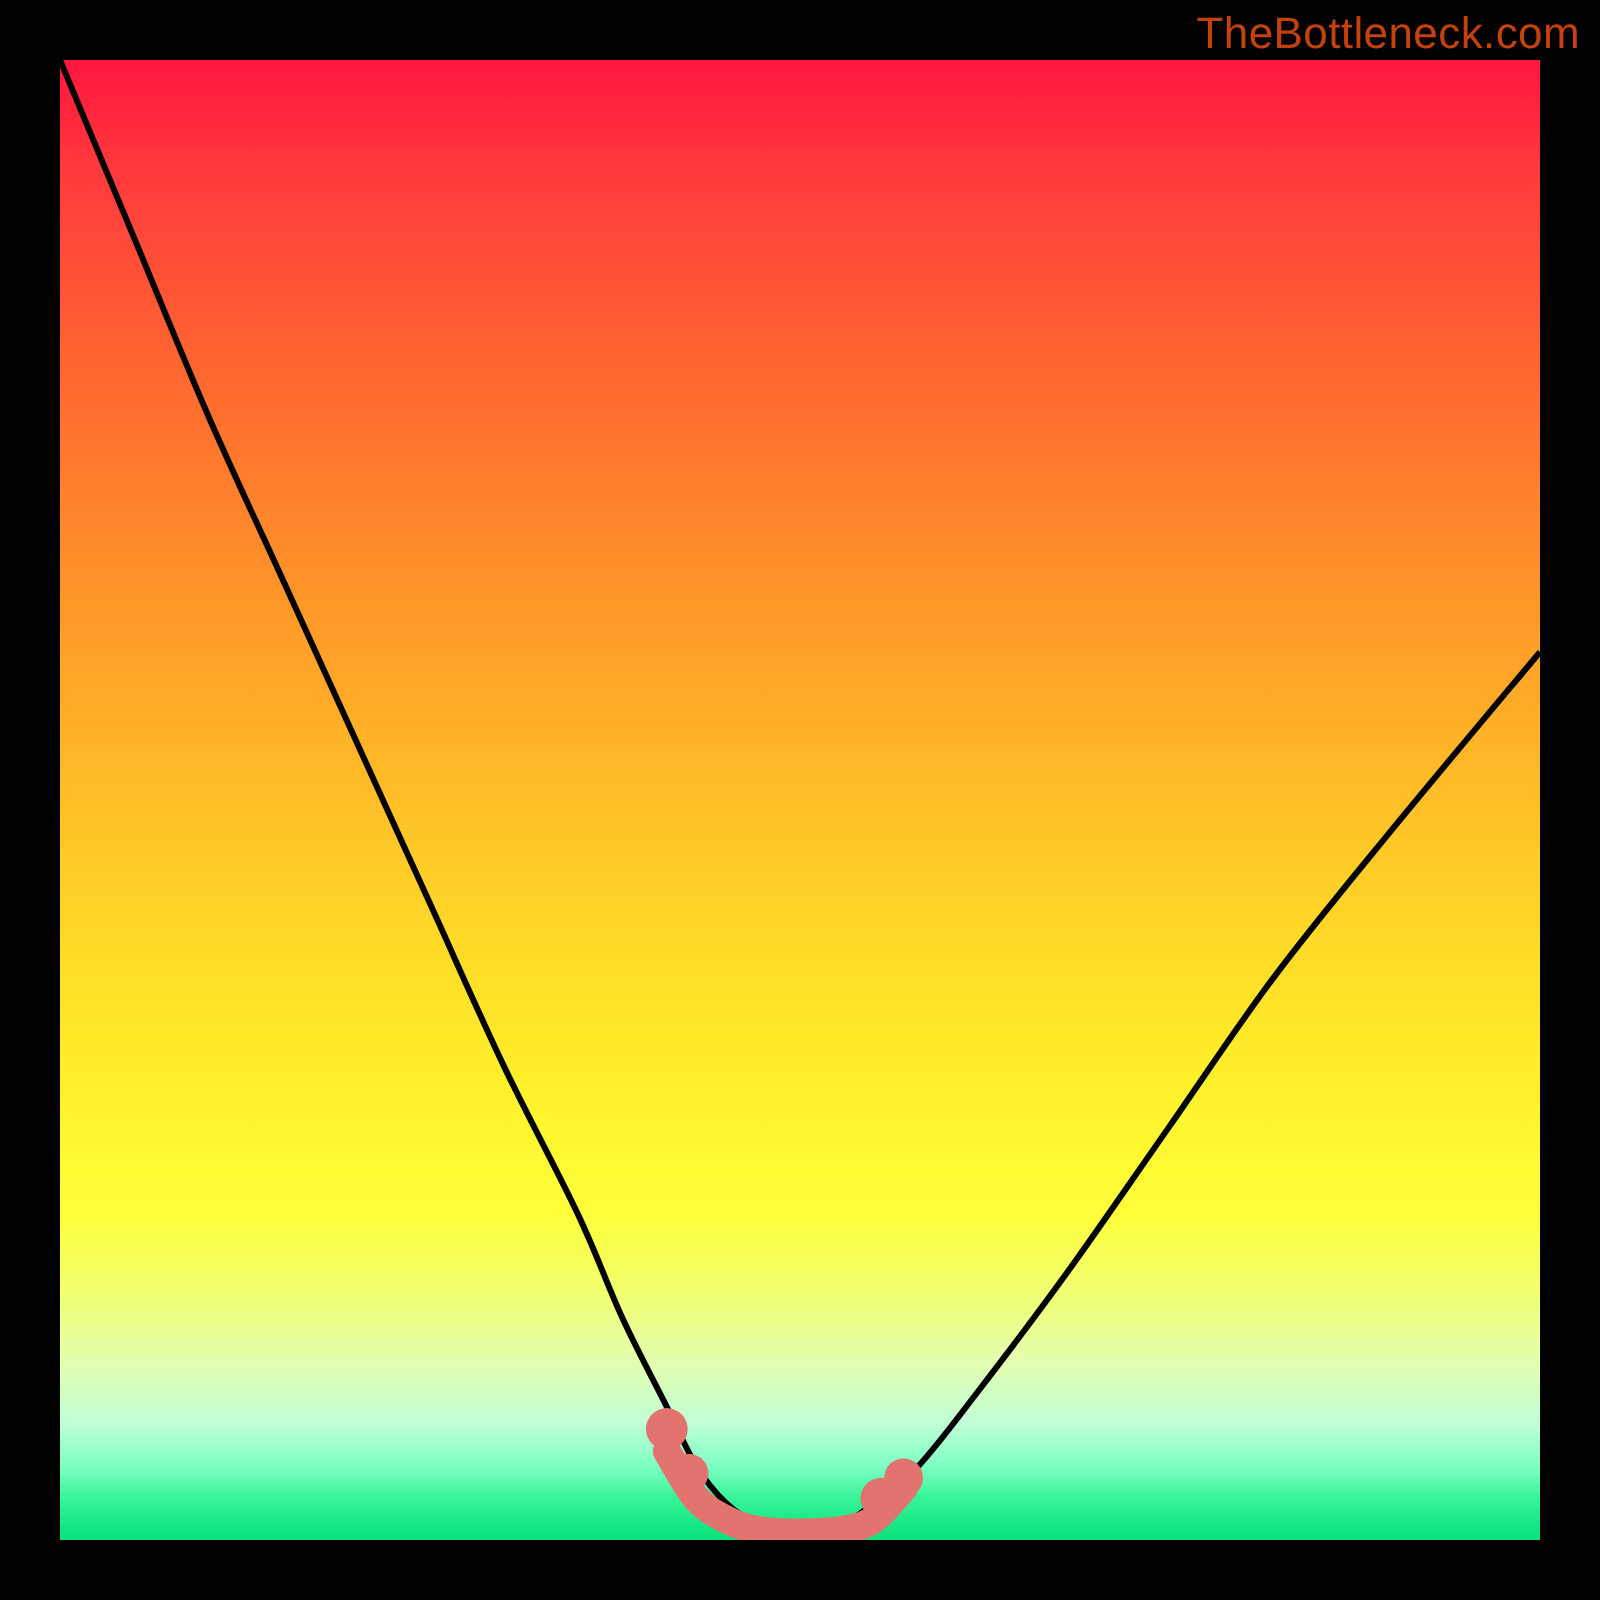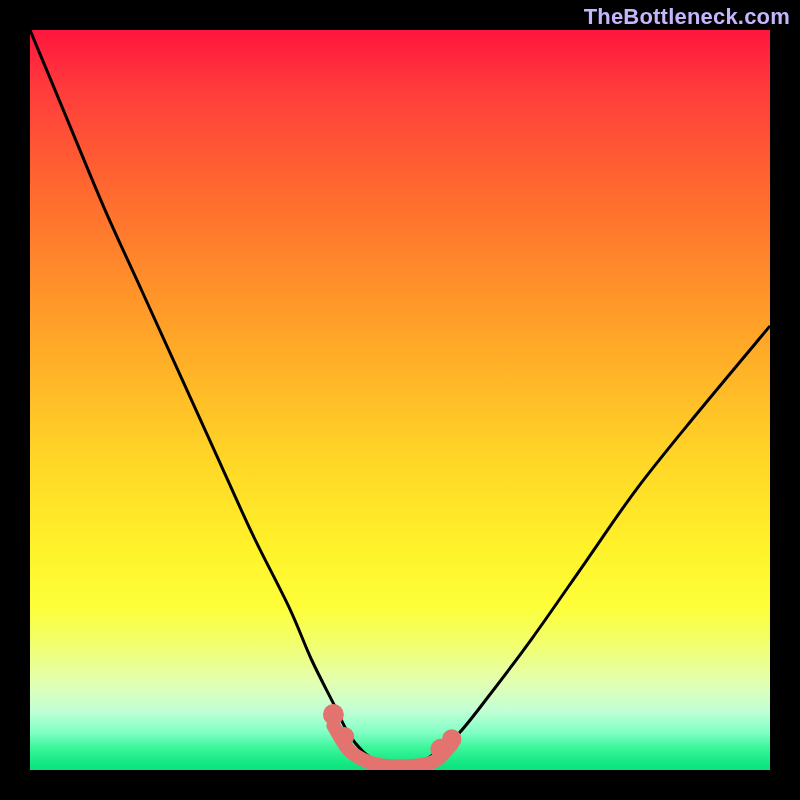--- a/index.html
+++ b/index.html
@@ -41,24 +41,24 @@
       #7effc4 95%,
       #3cf59a 97%,
       #14e884 99%,
       #0be17c 100%
     );
   }
   .watermark {
     position: absolute;
     top: 4px;
     right: 10px;
-    color: #c4b5fd;
+    color: #c2410c;
     font-size: 22px;
     letter-spacing: 0.2px;
-    font-weight: 700;
+    font-weight: 400;
     user-select: none;
   }
   svg.curve {
     position: absolute;
     left: 0;
     top: 0;
     width: 740px;
     height: 740px;
   }
 </style>

